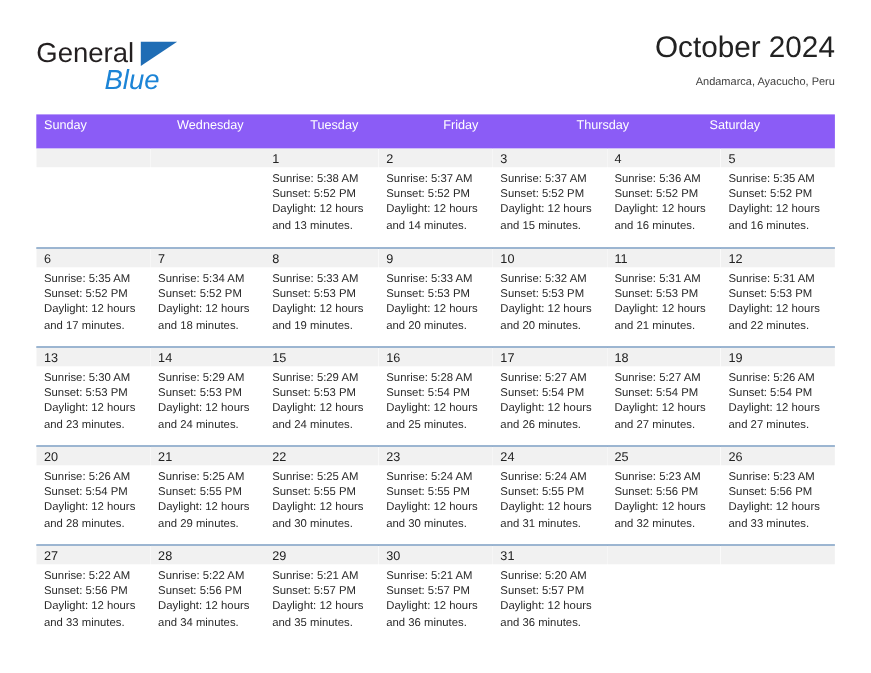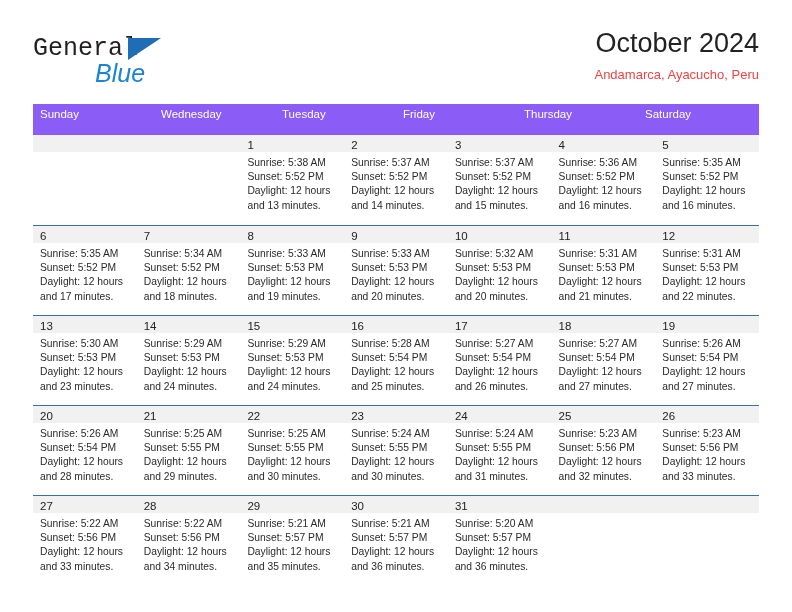--- a/index.html
+++ b/index.html
@@ -36,21 +36,21 @@
     width: 220px;
     height: 60px;
   }
   .brand-general {
     position: absolute;
     left: 0;
     top: 0;
     font-size: 25px;
     letter-spacing: 0px;
     color: #231f20;
-    font-family: Liberation Mono, monospace;
+    font-family: Liberation Sans, sans-serif;
   }
   .brand-tri {
     position: absolute;
     left: 95px;
     top: 4px;
     width: 0;
     height: 0;
     border-left: 33px solid #1f6db5;
     border-bottom: 22px solid transparent;
   }
@@ -69,22 +69,22 @@
     top: 0;
     text-align: right;
   }
   .cal-title {
     font-size: 27px;
     color: #222222;
     line-height: 34px;
     white-space: nowrap;
   }
   .cal-subtitle {
-    font-size: 13px;
-    color: #ef4444;
+    font-size: 10px;
+    color: #404040;
     line-height: 22px;
     margin-top: 4px;
     white-space: nowrap;
   }
 
   
   .calendar {
     position: absolute;
     left: 33px;
     top: 104px;

